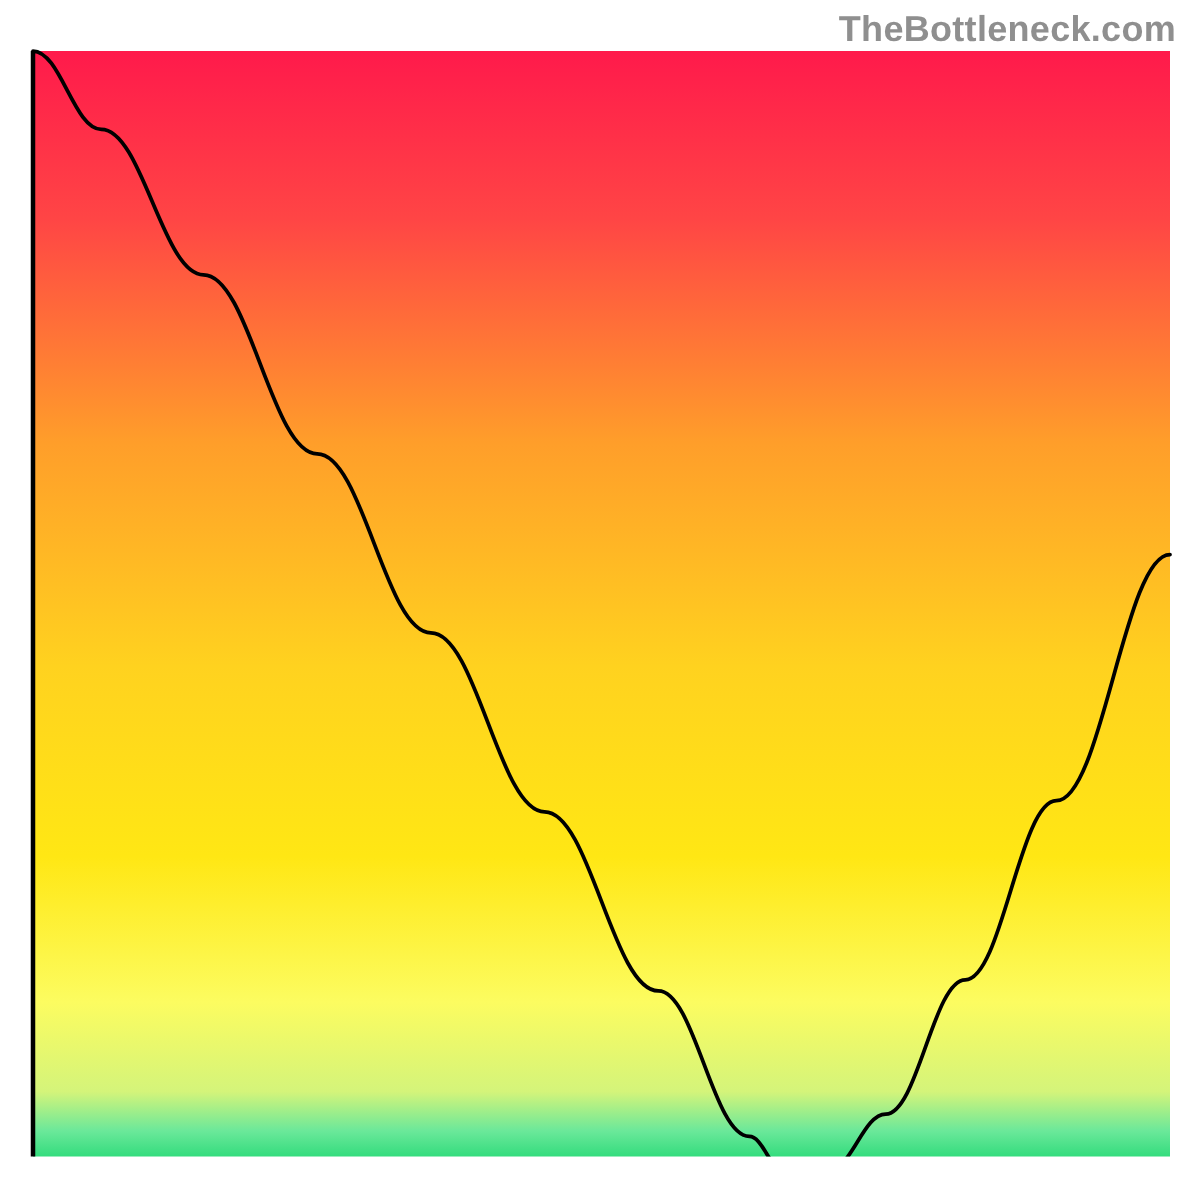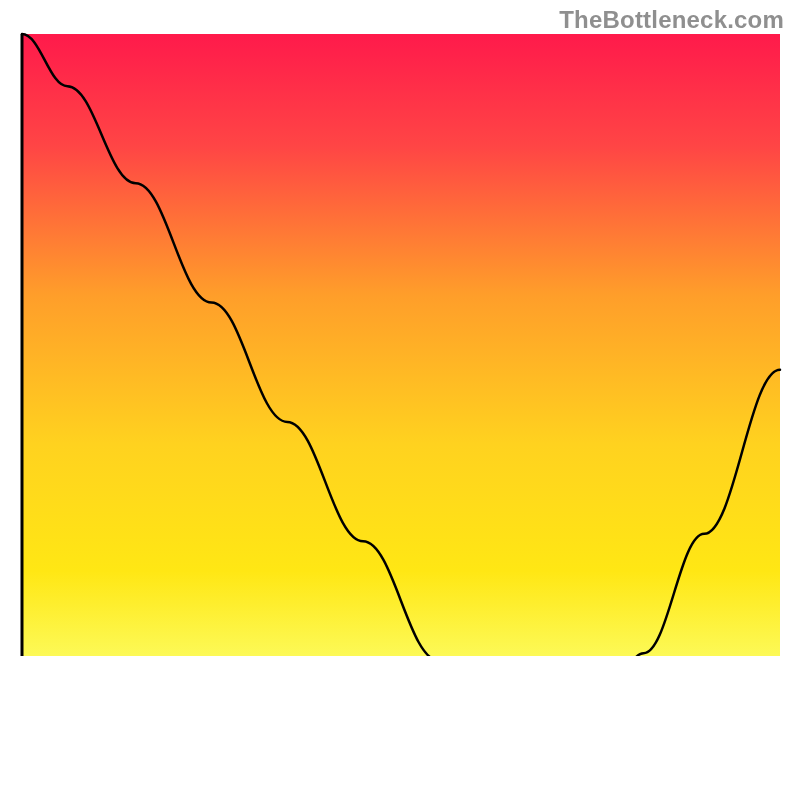--- a/index.html
+++ b/index.html
@@ -1,16 +1,16 @@
 <!DOCTYPE html>
 <html><head>
 <meta charset="utf-8">
 <style>
 body{margin:0;padding:0;background:#fff}
-.chart{position:relative;width:800px;height:656px}
+.chart{position:relative;width:800px;height:771px}
 .watermark{position:absolute;top:6px;right:16px;font-family:Arial,Helvetica,sans-serif;font-size:24px;font-weight:700;color:#8f8f8f;letter-spacing:.2px}
 svg{display:block}
 </style>
 </head>
 <body>
 
 <div class="chart">
   <svg id="svg" width="800" height="800" viewBox="0 0 800 800">
       <defs>
         <linearGradient id="bg" x1="0" y1="0" x2="0" y2="1">

